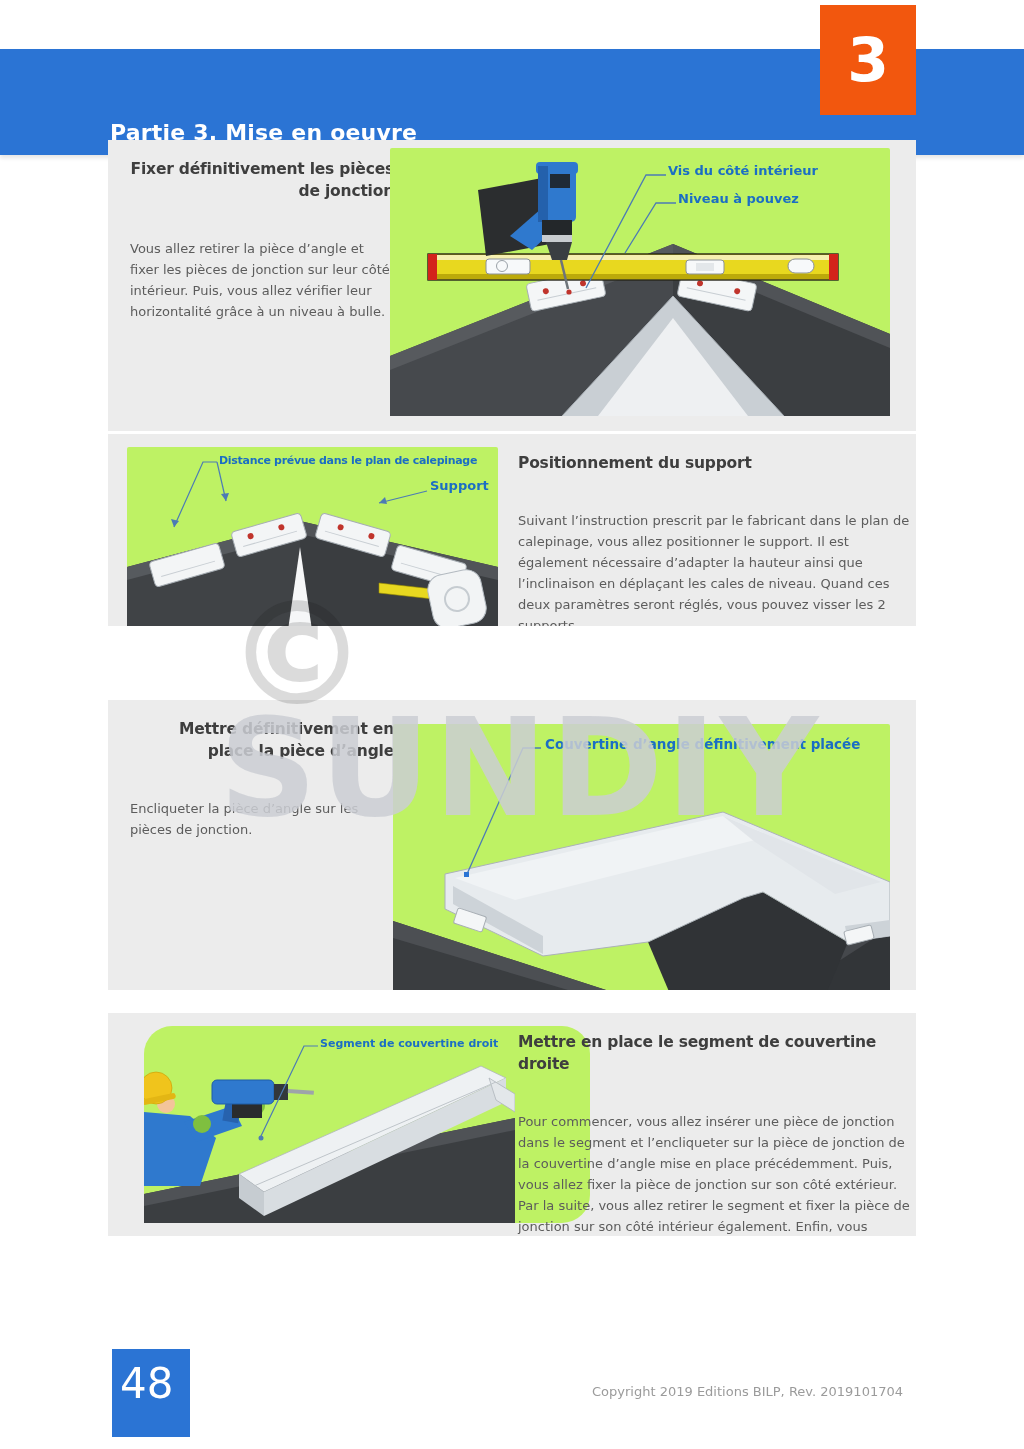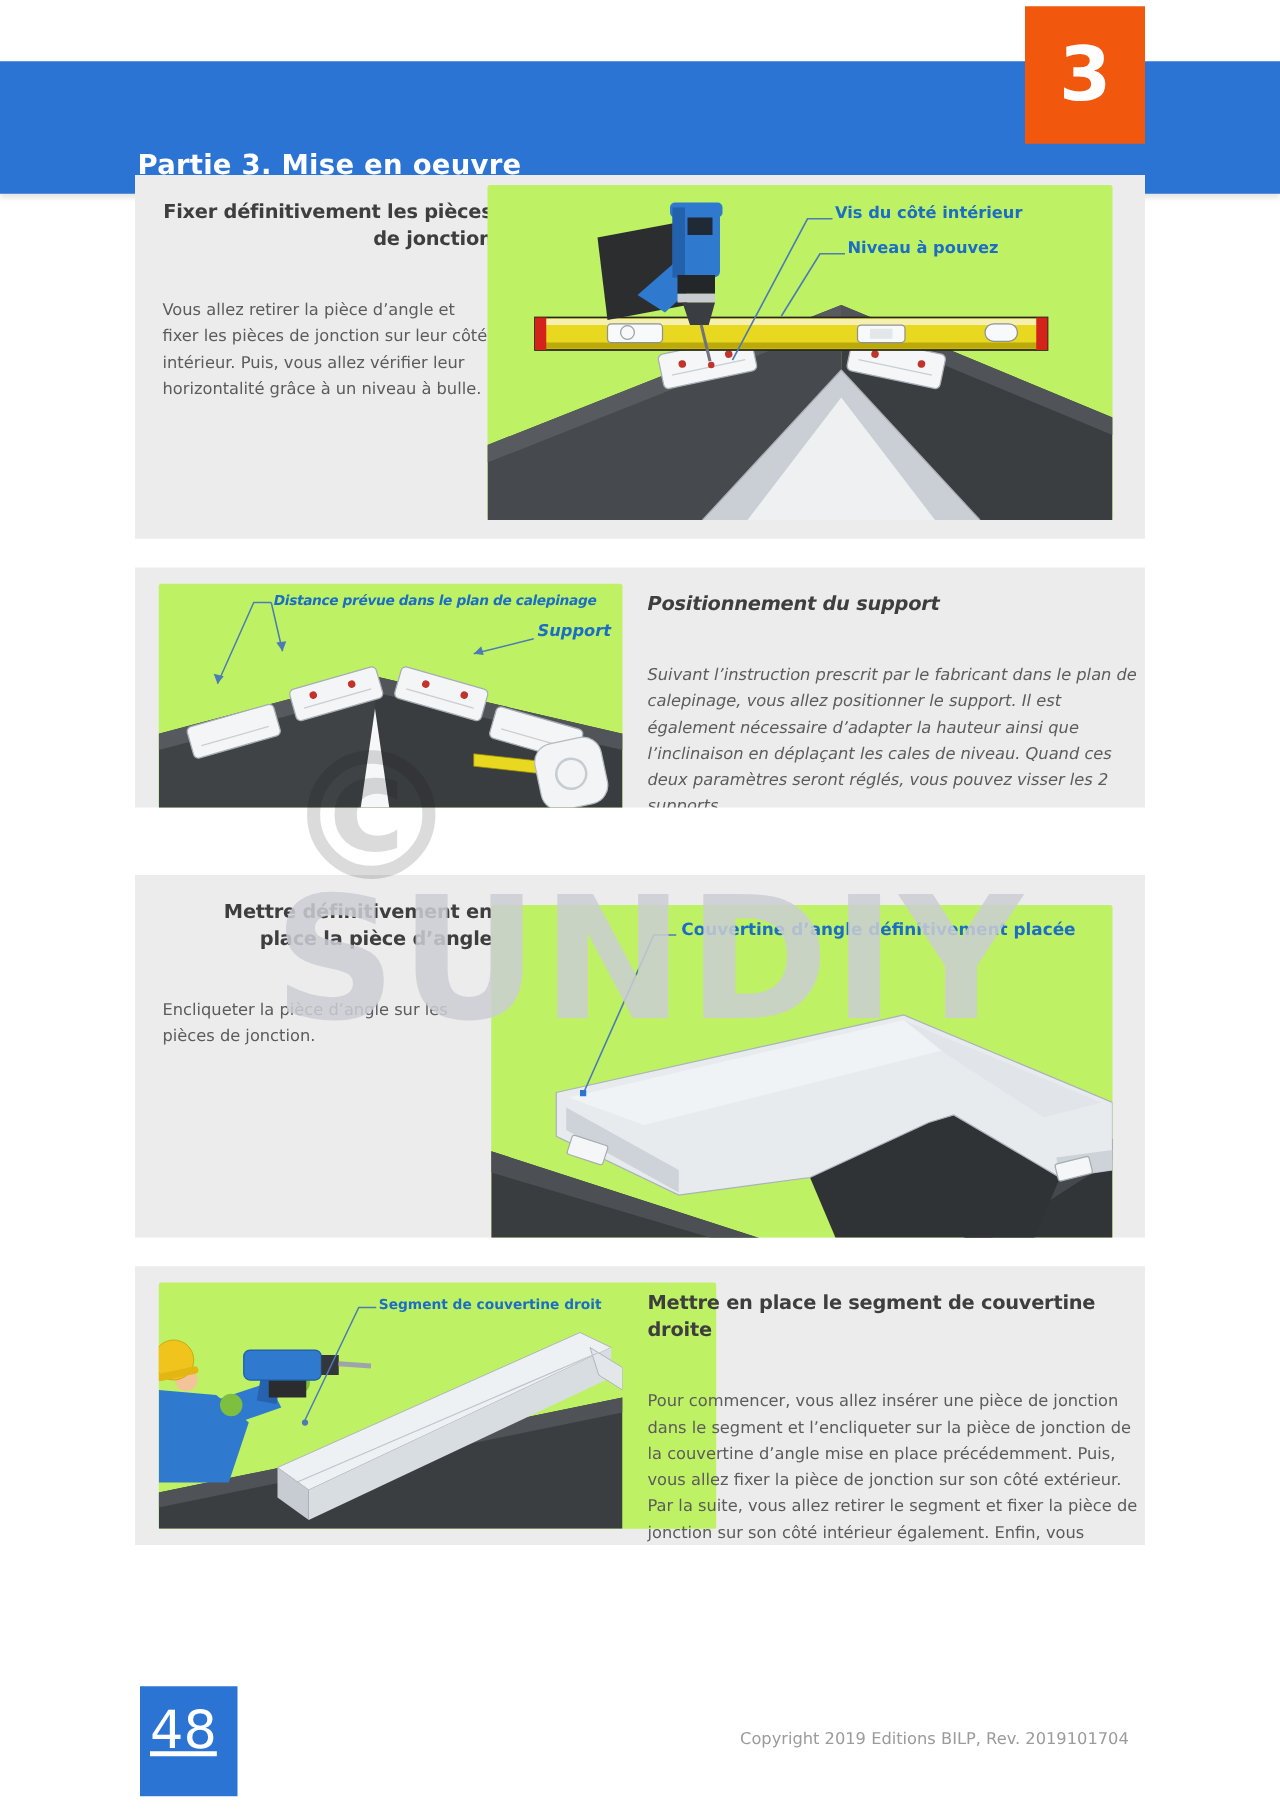--- a/index.html
+++ b/index.html
@@ -8,37 +8,37 @@
   
   .header-bar{position:absolute;left:0;top:7px;width:100%;height:106px;background:#2B74D4;
               box-shadow:0 3px 4px rgba(0,0,0,0.10);margin-top:42px;}
   .header-title{position:absolute;left:110px;top:71px;font-size:22px;font-weight:bold;color:#fff;letter-spacing:0.2px;}
   .chapter-box{position:absolute;left:820px;top:5px;width:96px;height:110px;background:#F2570E;
                display:flex;align-items:center;justify-content:center;}
   .chapter-num{color:#fff;font-size:60px;font-weight:bold;}
   
   .section{position:absolute;left:108px;width:808px;background:#ECECEC;overflow:hidden;}
   #s1{top:140px;height:291px;}
-  #s2{top:454px;height:192px;font-style:italic;}
+  #s2{top:434px;height:192px;}
   #s3{top:700px;height:290px;}
   #s4{top:1013px;height:223px;}
   .text-col{position:absolute;top:18px;}
   .s-title{font-size:15.5px;letter-spacing:-0.2px;font-weight:bold;color:#3E3E3E;line-height:22px;margin:0 0 10px 0;}
   .s-body{font-size:13px;line-height:21px;color:#5C5C5C;margin-top:36px;}
   .t-right .s-title{text-align:right;}
   .img-box{position:absolute;background:#bef264;border-radius:2px;}
   .img-box svg{display:block;}
   .ann-label{position:absolute;font-weight:bold;color:#1B6EC4;white-space:nowrap;font-size:13px;}
   
   .wm{position:absolute;pointer-events:none;user-select:none;font-weight:bold;z-index:6;line-height:1;}
   .wm-c{left:226px;top:584px;font-size:142px;color:rgba(15,15,15,0.15);}
   .wm-text{left:219px;top:700px;font-size:136px;letter-spacing:3px;color:rgba(203,206,211,0.85);}
   
   .page-num-box{position:absolute;left:112px;top:1349px;width:78px;height:88px;background:#2B74D4;}
-  .page-num{color:#fff;font-size:42px;line-height:1;padding:14px 0 0 8px;text-decoration:underline;}
+  .page-num{color:#fff;font-size:42px;line-height:1;padding:14px 0 0 8px;}
   .copyright{position:absolute;right:121px;top:1384px;font-size:13px;color:#9B9B9B;}
 </style>
 </head>
 <body>
 
 <div class="page">
 
   <div class="header-bar">
     <div class="header-title">Partie 3. Mise en oeuvre</div>
   </div>
@@ -202,21 +202,21 @@
         <g stroke="#4C7BB5" stroke-width="1.3" fill="none">
           <path d="M148,24 L130,24 L74,150"></path>
         </g>
         <rect x="71" y="148" width="5" height="5" fill="#2B74D4"></rect>
       </svg>
       <div class="ann-label" style="left:152px;top:12px;font-size:13.5px;">Couvertine d’angle définitivement placée</div>
     </div>
   </div>
 
   <div class="section" id="s4">
-    <div class="img-box" style="left:19px;top:13px;width:446px;height:197px;">
+    <div class="img-box" style="left:36px;top:13px;width:446px;height:197px;border-radius:28px;">
       <svg width="371" height="197" viewBox="0 0 371 197">
         <g>
           <polygon points="0,168 371,92 371,197 0,197" fill="#3B3E41"></polygon>
           <polygon points="0,168 371,92 371,104 0,180" fill="#4F5256"></polygon>
         </g>
         <g>
           <polygon points="95,148 337,40 362,52 120,166" fill="#EEF1F3" stroke="#AEB5BB" stroke-width="0.8"></polygon>
           <polygon points="120,166 362,52 362,76 120,190" fill="#D8DDE1"></polygon>
           <polygon points="95,148 120,166 120,190 95,172" fill="#C6CCD1"></polygon>
           <polygon points="345,52 371,68 371,86 352,74" fill="#E3E7EA" stroke="#AEB5BB" stroke-width="0.8"></polygon>

